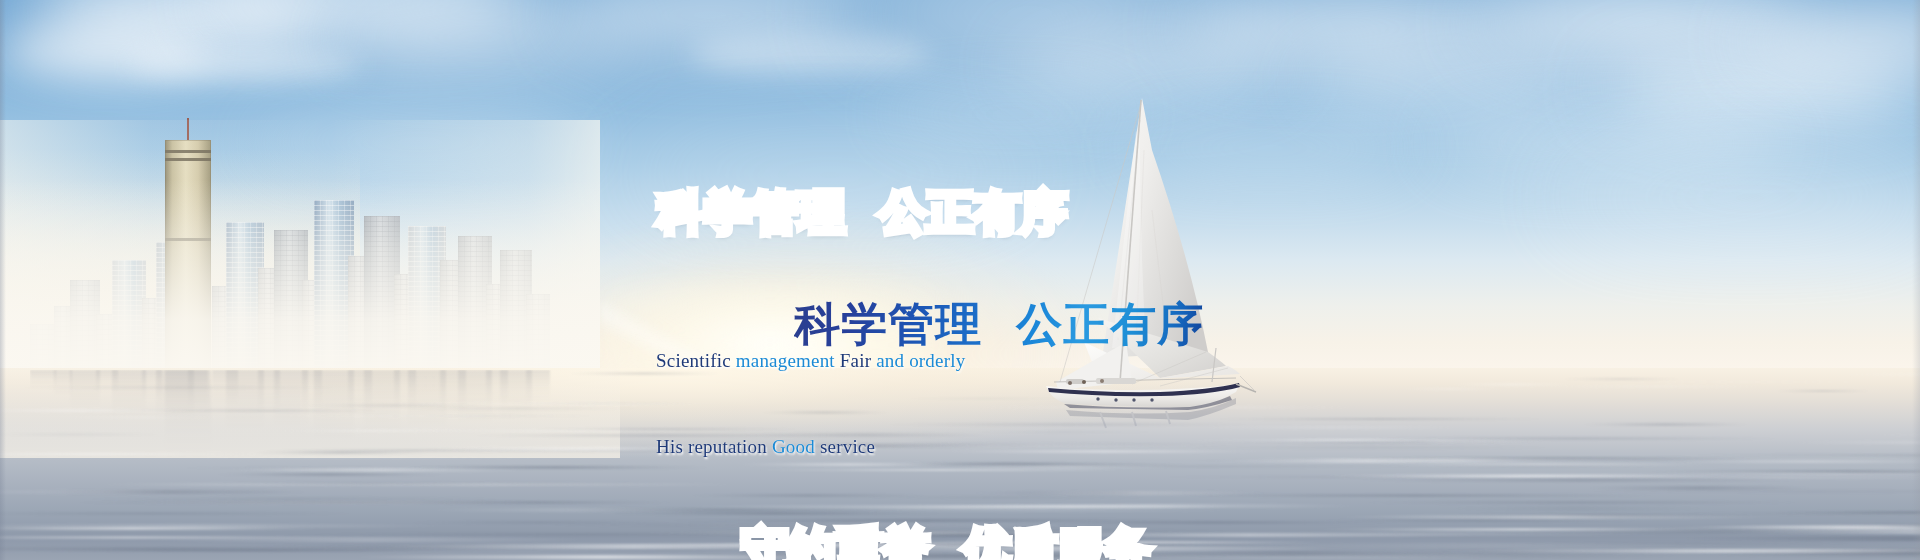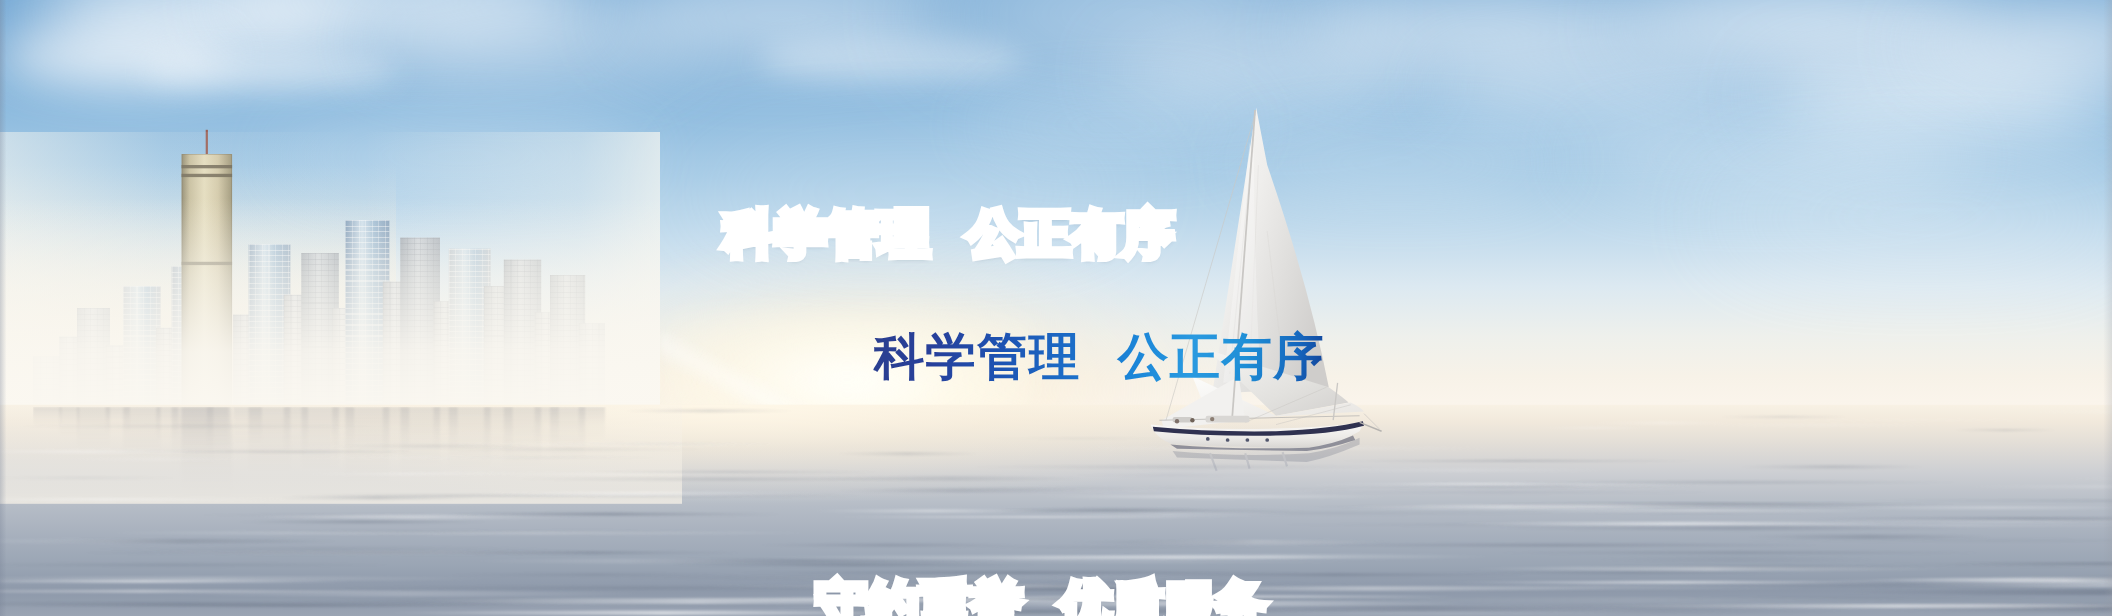--- a/index.html
+++ b/index.html
@@ -541,16 +541,20 @@
       </span>
     </div>
     <div class="hl-line l2">
       <span class="hl-wrap">
         <span class="hl-outline">守约重誉  优质服务</span>
         
       </span>
     </div>
   </div>
 
+  <div class="subtitle">
+    <div class="sub-line" id="sub-line-1"><span class="w-navy" style="color: rgb(31, 58, 120);">Scientific </span><span class="w-blue" style="color: rgb(27, 138, 213);">management </span><span class="w-navy" style="color: rgb(31, 58, 120);">Fair </span><span class="w-blue" style="color: rgb(27, 138, 213);">and orderly</span></div>
+    <div class="sub-line" id="sub-line-2"><span class="w-navy" style="color: rgb(31, 58, 120);">His reputation </span><span class="w-blue" style="color: rgb(27, 138, 213);">Good </span><span class="w-navy" style="color: rgb(31, 58, 120);">service</span></div>
+  </div>
 
   <div class="edge-l"></div>
   <div class="edge-r"></div>
 </div>
 
 </body></html>

